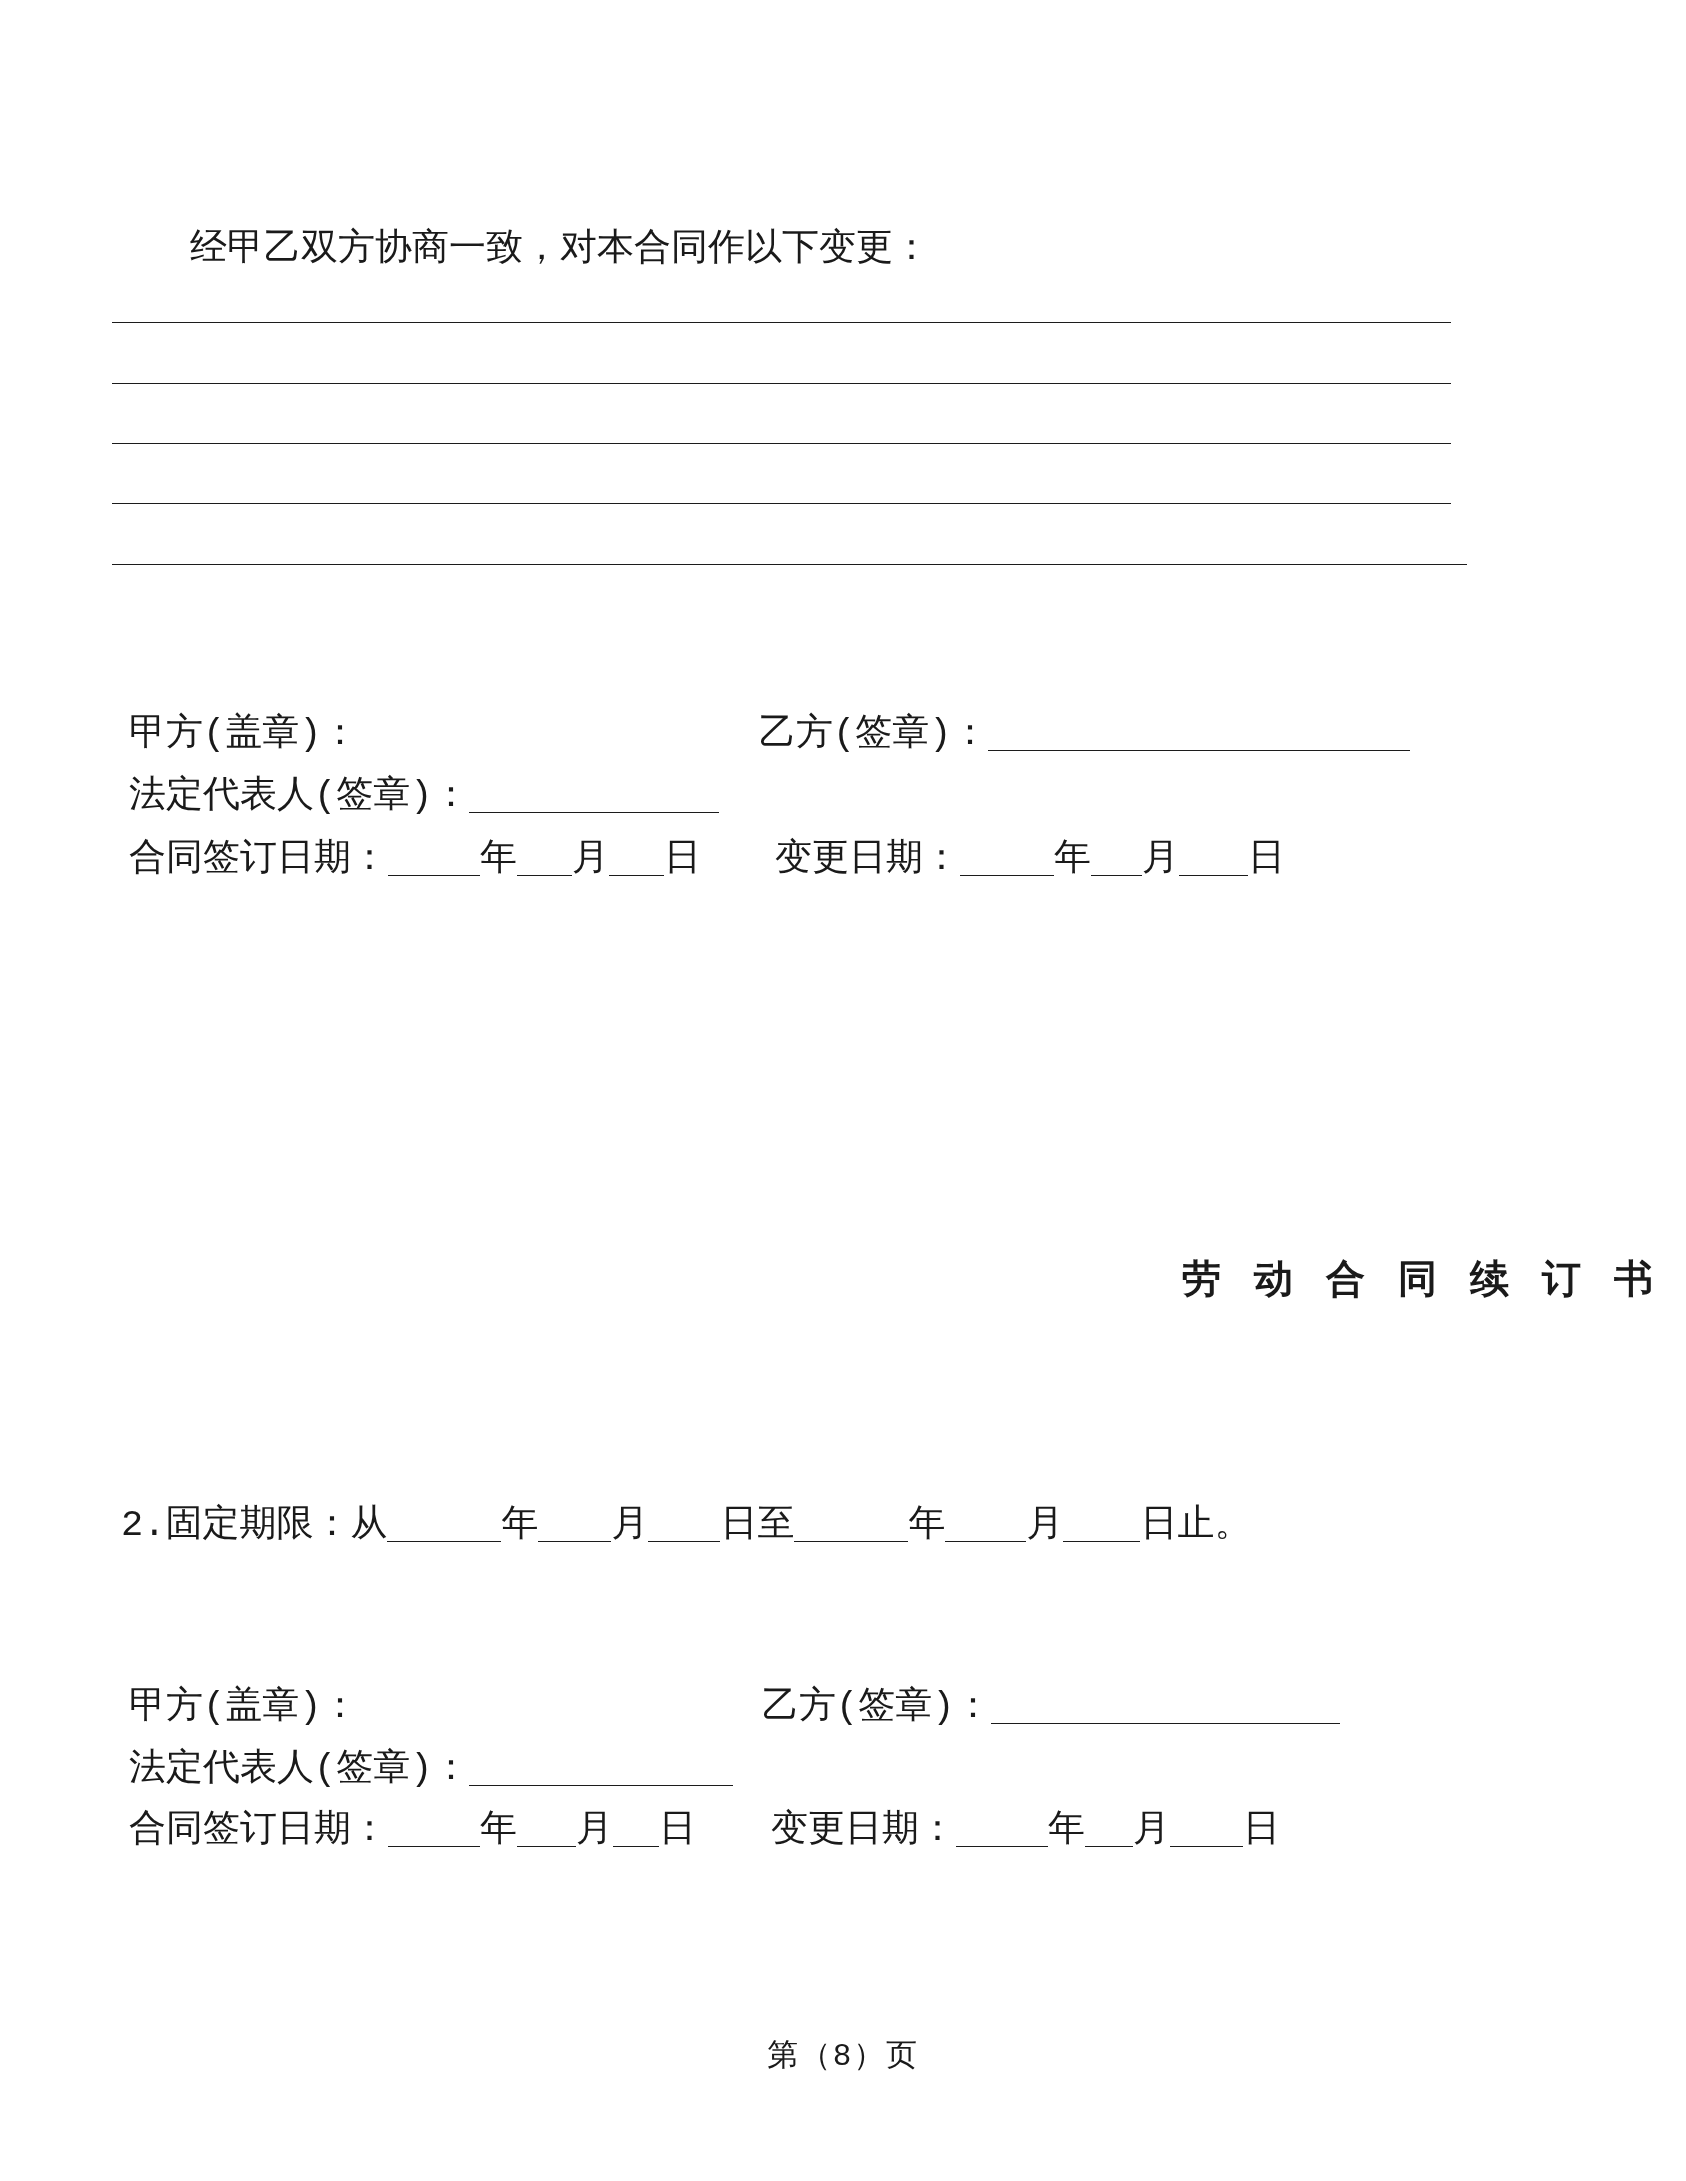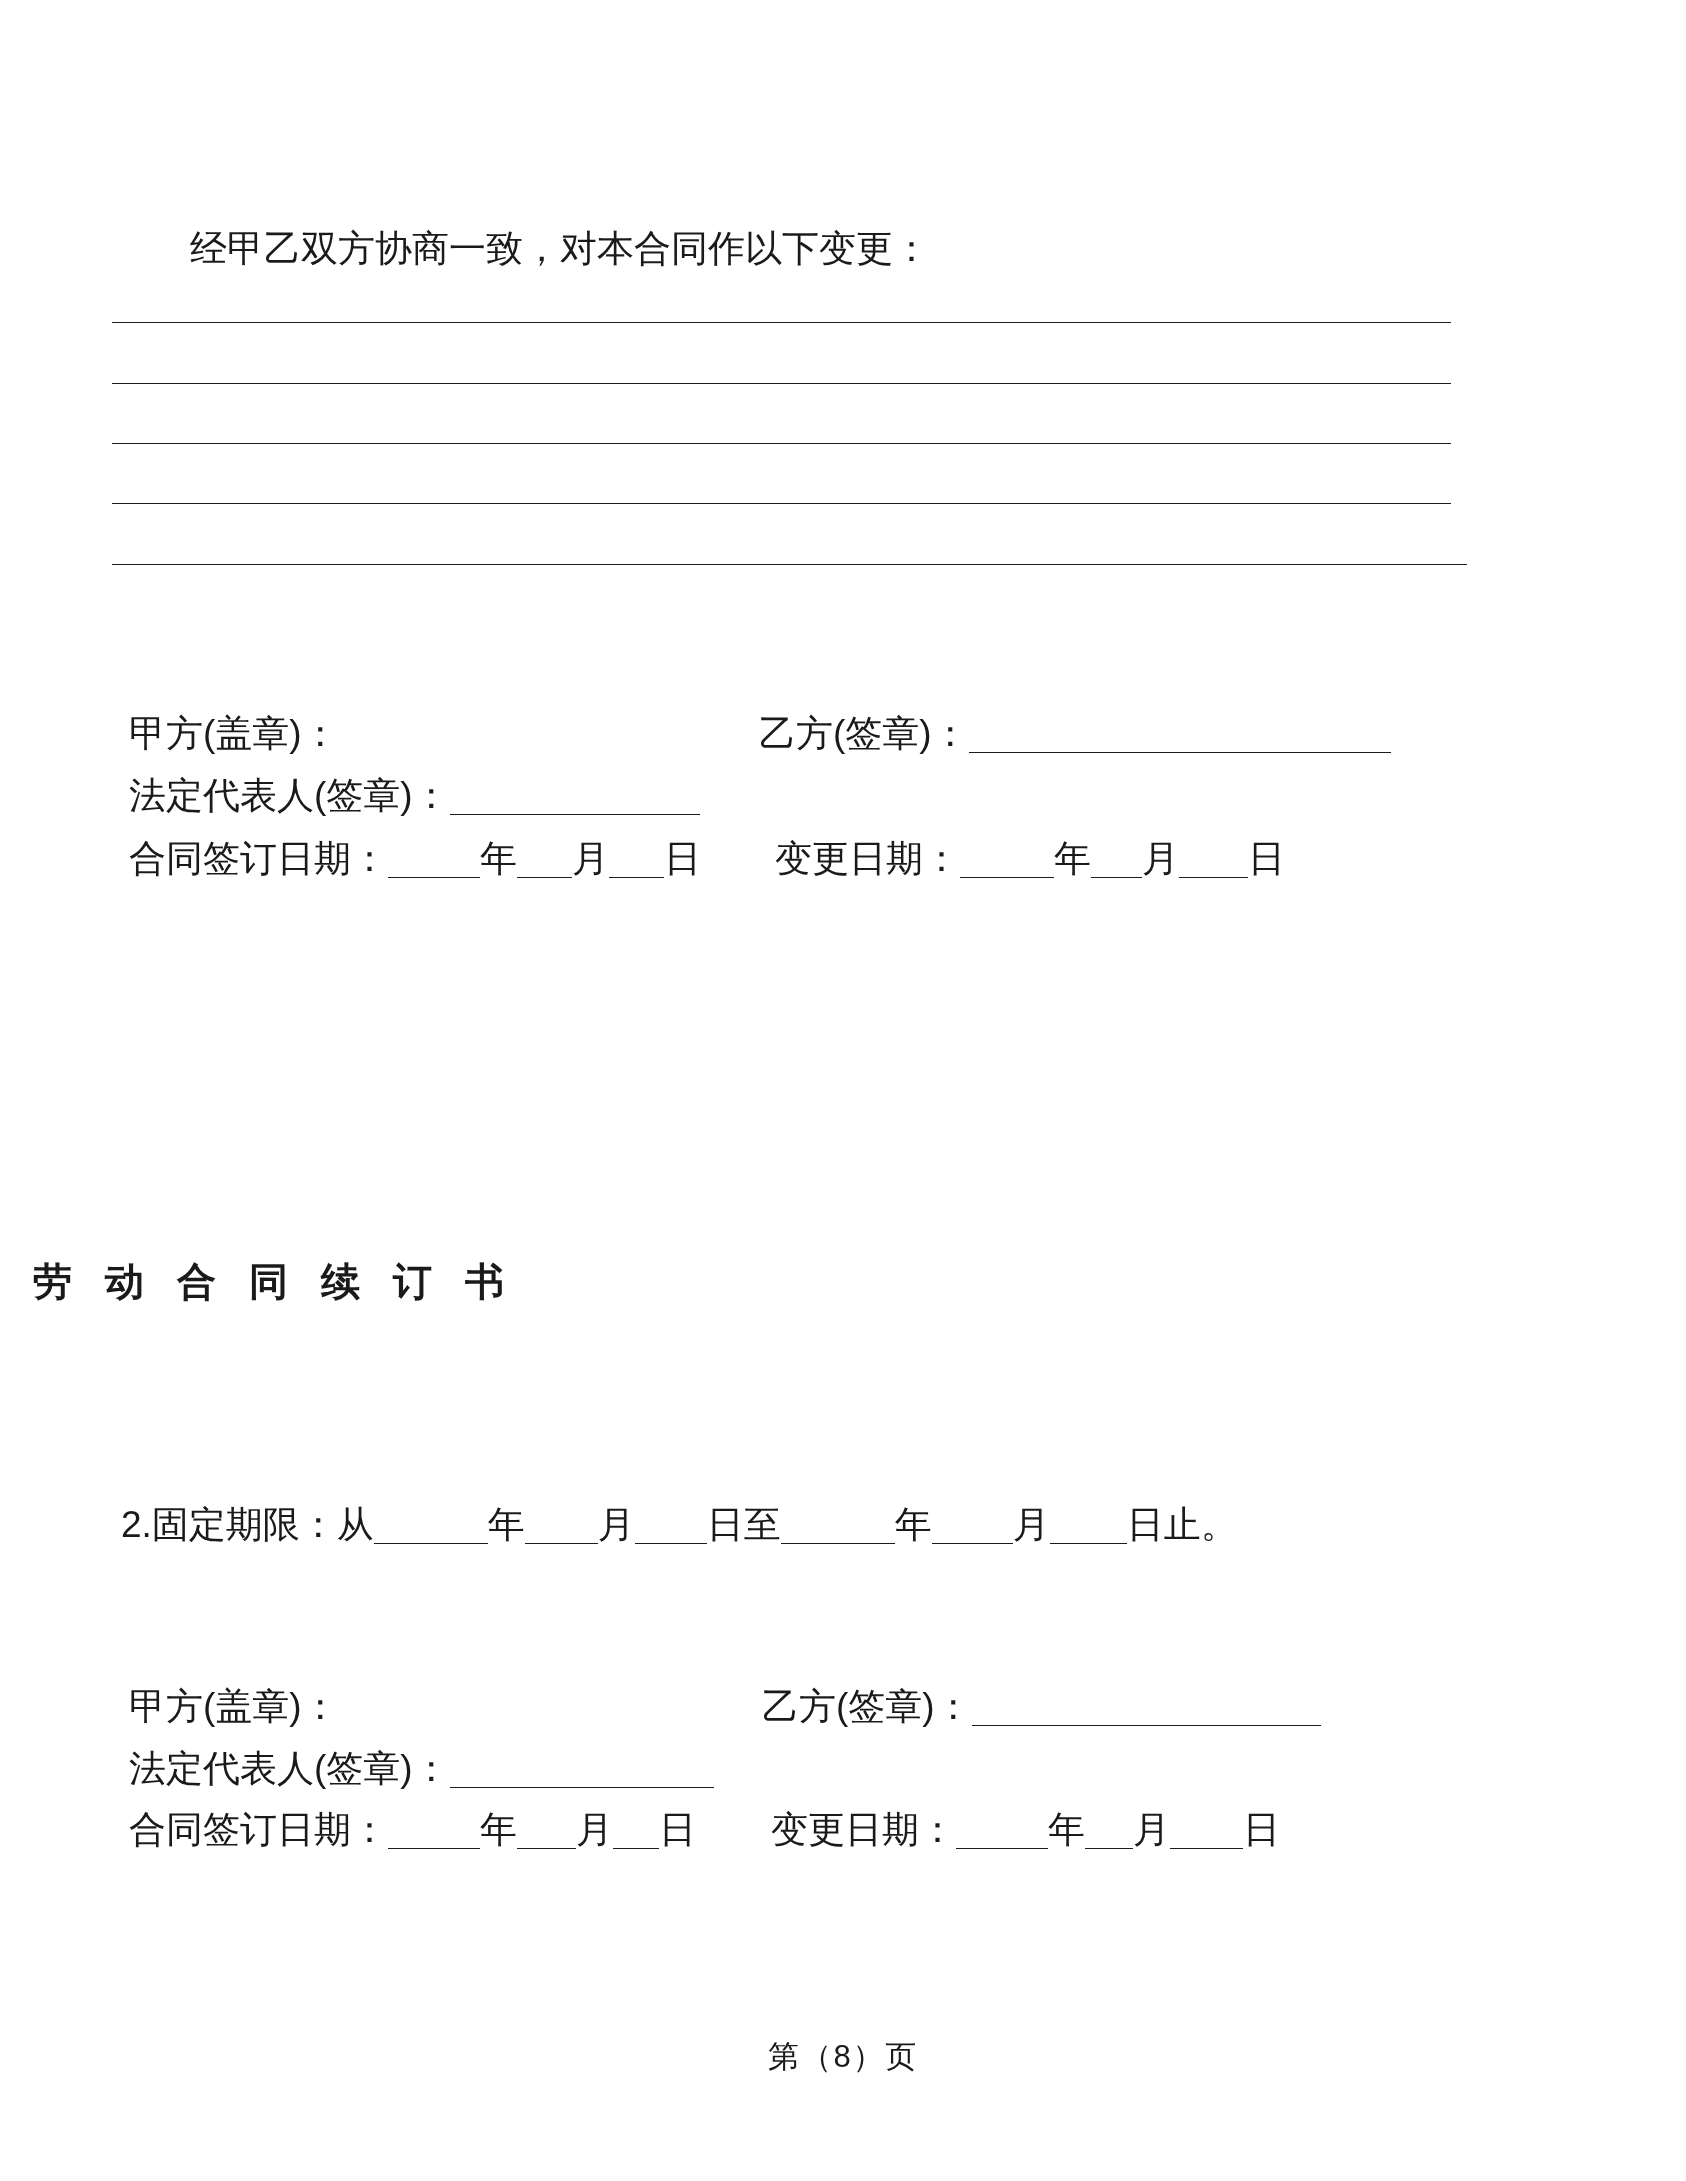--- a/index.html
+++ b/index.html
@@ -6,21 +6,21 @@
     margin: 0;
     padding: 0;
     background: #ffffff;
   }
   .page {
     position: relative;
     width: 1686px;
     height: 2182px;
     background: var(--bg, #ffffff);
     color: var(--text, #1a1a1a);
-    font-family: Liberation Sans, sans-serif;
+    font-family: Liberation Mono, monospace;
     font-size: 37px;
     line-height: 1.15;
     overflow: hidden;
   }
   .row {
     position: absolute;
     white-space: nowrap;
   }
   .indent-1 { text-indent: 61px; }
   .ruled-line {
@@ -34,21 +34,21 @@
   .blank {
     display: inline-block;
     height: 11px;
     border-bottom: 1.8px solid var(--rule, #1c1c1c);
     vertical-align: -7.3px;
   }
   .doc-title {
     position: absolute;
     left: 0;
     width: 100%;
-    text-align: left;
+    text-align: right;
     font-weight: bold;
     font-size: 39px;
     letter-spacing: 33px;
     text-indent: 33px;
   }
   .page-footer {
     position: absolute;
     left: 0;
     width: 100%;
     text-align: center;

